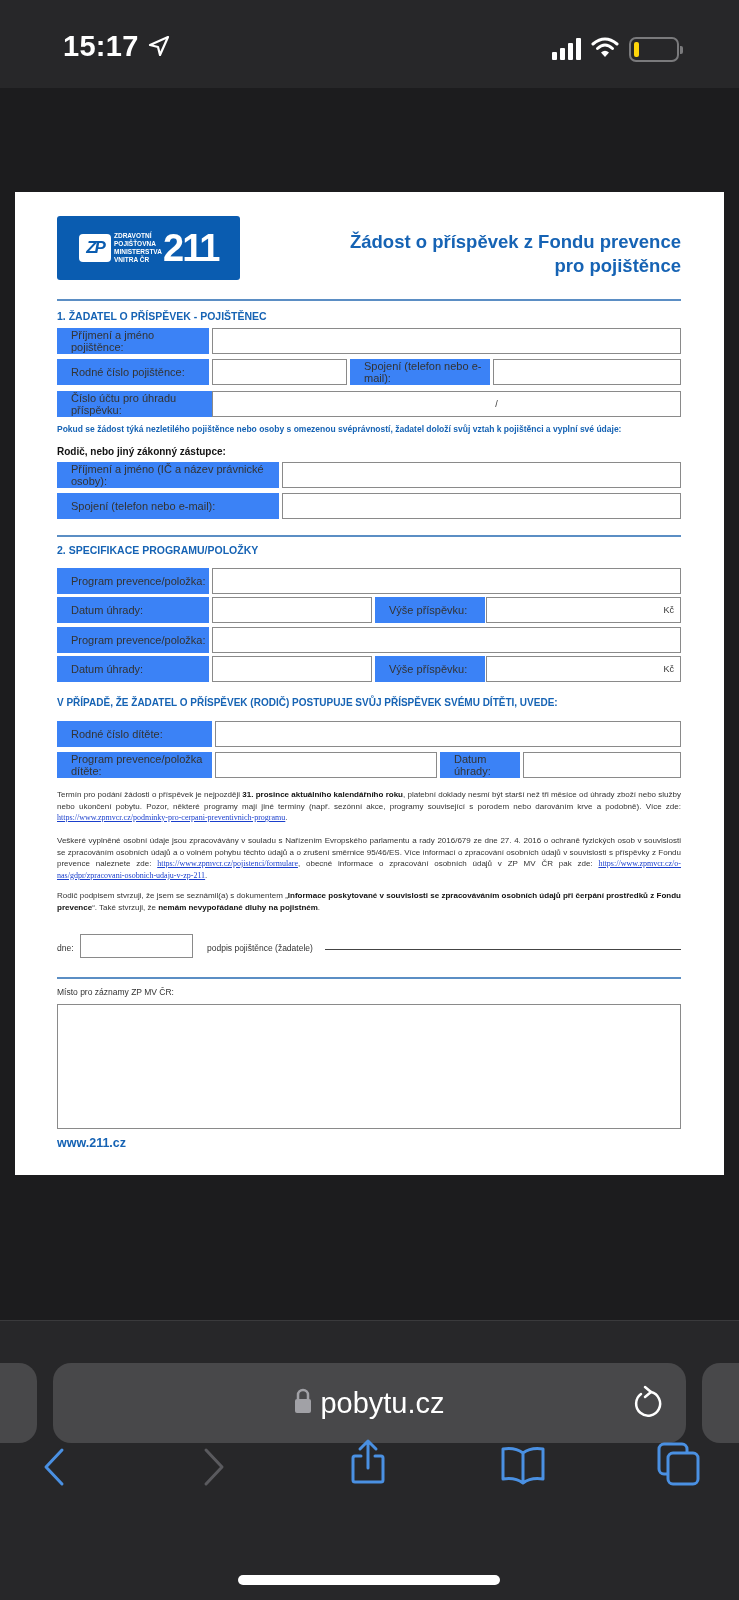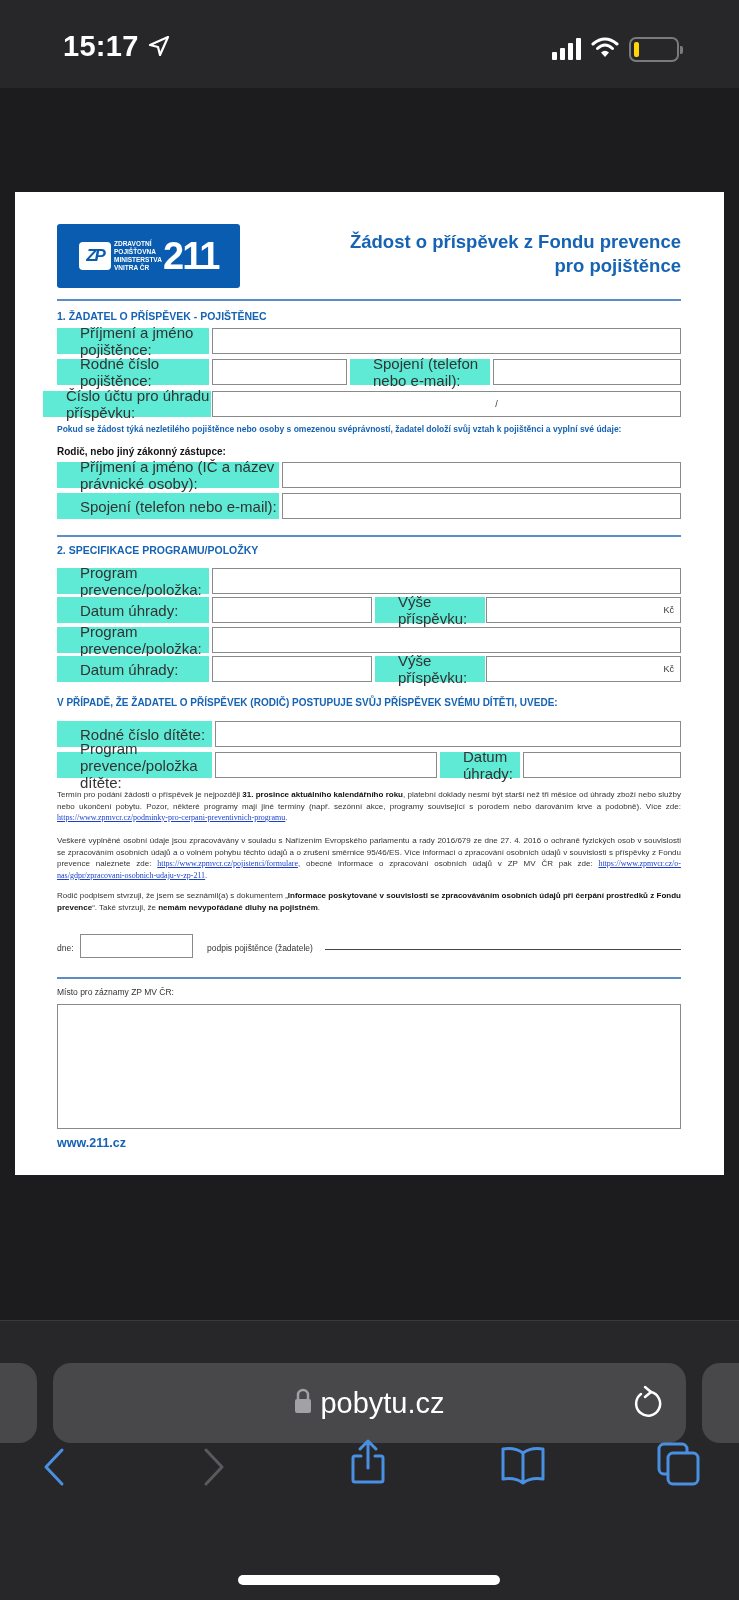--- a/index.html
+++ b/index.html
@@ -10,31 +10,31 @@
     .status-right { position: absolute; right: 60px; top: 36px; display: flex; align-items: center; gap: 10px; }
     .signal { display: flex; align-items: flex-end; gap: 3px; height: 22px; }
     .signal span { display: block; width: 5px; background: #fff; border-radius: 1px; }
     .battery { width: 50px; height: 25px; border: 2px solid #7a7a7c; border-radius: 7px; position: relative; padding: 3px; }
     .battery-fill { width: 5px; height: 100%; background: #ffd60a; border-radius: 2px; }
     .battery-cap { position: absolute; right: -6px; top: 7px; width: 3px; height: 8px; background: #7a7a7c; border-radius: 0 2px 2px 0; }
 
     .viewport { position: absolute; top: 88px; left: 0; width: 739px; height: 1232px; background: #1c1c1e; }
     .page { position: absolute; top: 104px; left: 15px; width: 709px; height: 983px; background: #fff; }
 
-    .logo { position: absolute; left: 42px; top: 24px; width: 183px; height: 64px; background: #0a5cb0; border-radius: 3px; margin-top: 8px; }
+    .logo { position: absolute; left: 42px; top: 24px; width: 183px; height: 64px; background: #0a5cb0; border-radius: 3px; }
     .logo-mark { position: absolute; left: 22px; top: 18px; width: 32px; height: 28px; background: #fff; border-radius: 4px; color: #0a5cb0; font-weight: bold; font-size: 17px; text-align: center; line-height: 28px; font-style: italic; letter-spacing: -2px; }
     .logo-text { position: absolute; left: 57px; top: 16px; color: #fff; font-size: 6.5px; font-weight: bold; line-height: 8px; }
     .logo-num { position: absolute; left: 106px; top: 12px; color: #fff; font-size: 38px; font-weight: bold; letter-spacing: -2px; line-height: 40px; }
 
     .title { position: absolute; right: 43px; top: 38px; text-align: right; color: #1663b4; font-size: 18.5px; font-weight: bold; line-height: 24px; }
 
     .hr { position: absolute; left: 42px; width: 624px; height: 2px; background: #5b8ec4; }
     .section-h { position: absolute; left: 42px; color: #1663b4; font-size: 10.5px; font-weight: bold; }
 
-    .lbl { position: absolute; background: #5eead4; font-size: 15px; color: #333; padding-left: 23px; display: flex; align-items: center; }
+    .lbl { position: absolute; background: #3b82f6; font-size: 11px; color: #333; padding-left: 14px; display: flex; align-items: center; }
     .box { position: absolute; border: 1px solid #8a8a8a; background: #fff; font-size: 9px; color: #333; display: flex; align-items: center; }
     .note { position: absolute; left: 42px; color: #1663b4; font-size: 8.5px; font-weight: bold; }
     .sub-h { position: absolute; left: 42px; font-size: 10px; font-weight: bold; color: #111; }
 
     .para { position: absolute; left: 42px; width: 624px; font-size: 8px; color: #333; line-height: 11.5px; text-align: justify; }
     .para b { color: #111; }
     .para a { color: #1a3fcc; text-decoration: underline; font-family: Liberation Serif, serif; }
 
     .sign-lbl { position: absolute; font-size: 8.5px; color: #333; }
     .sign-line { position: absolute; left: 310px; top: 757px; width: 356px; height: 1px; background: #444; }
@@ -104,21 +104,21 @@
     <div class="section-h" style="top:118px">1. ŽADATEL O PŘÍSPĚVEK - POJIŠTĚNEC</div>
 
     <div class="lbl" style="left:42px;top:136px;width:152px;height:26px">Příjmení a jméno pojištěnce:</div>
     <div class="box" style="left:197px;top:136px;width:469px;height:26px"></div>
 
     <div class="lbl" style="left:42px;top:167px;width:152px;height:26px">Rodné číslo pojištěnce:</div>
     <div class="box" style="left:197px;top:167px;width:135px;height:26px"></div>
     <div class="lbl" style="left:335px;top:167px;width:140px;height:26px">Spojení (telefon nebo e-mail):</div>
     <div class="box" style="left:478px;top:167px;width:188px;height:26px"></div>
 
-    <div class="lbl" style="left:28px;top:199px;width:168px;height:26px">Číslo účtu pro úhradu příspěvku:</div>
+    <div class="lbl" style="left:42px;top:199px;width:168px;height:26px">Číslo účtu pro úhradu příspěvku:</div>
     <div class="box" style="left:197px;top:199px;width:469px;height:26px;justify-content:center;padding-left:100px">
       <span>/</span>
     </div>
 
     <div class="note" style="top:232px">Pokud se žádost týká nezletilého pojištěnce nebo osoby s omezenou svéprávností, žadatel doloží svůj vztah k pojištěnci a vyplní své údaje:</div>
     <div class="sub-h" style="top:254px">Rodič, nebo jiný zákonný zástupce:</div>
 
     <div class="lbl" style="left:42px;top:270px;width:222px;height:26px">Příjmení a jméno (IČ a název právnické osoby):</div>
     <div class="box" style="left:267px;top:270px;width:399px;height:26px"></div>
     <div class="lbl" style="left:42px;top:301px;width:222px;height:26px">Spojení (telefon nebo e-mail):</div>

